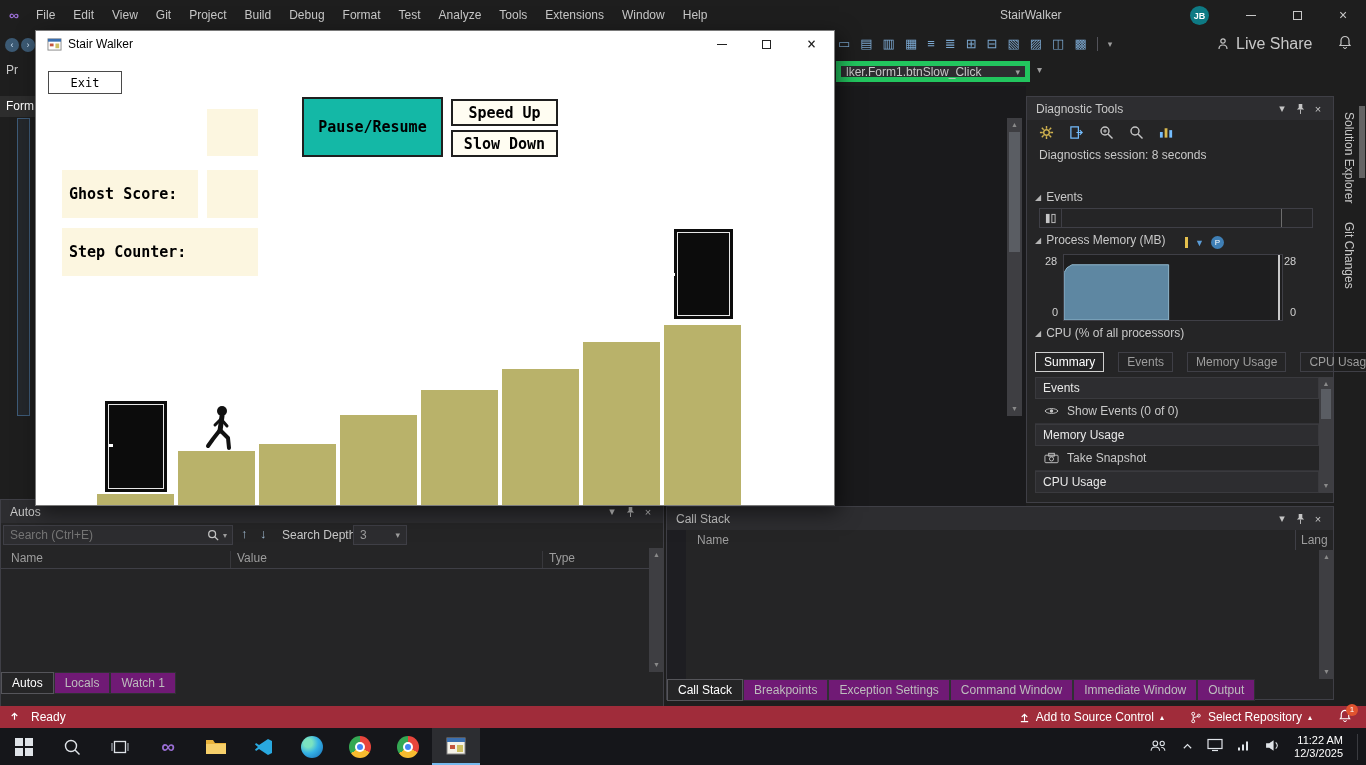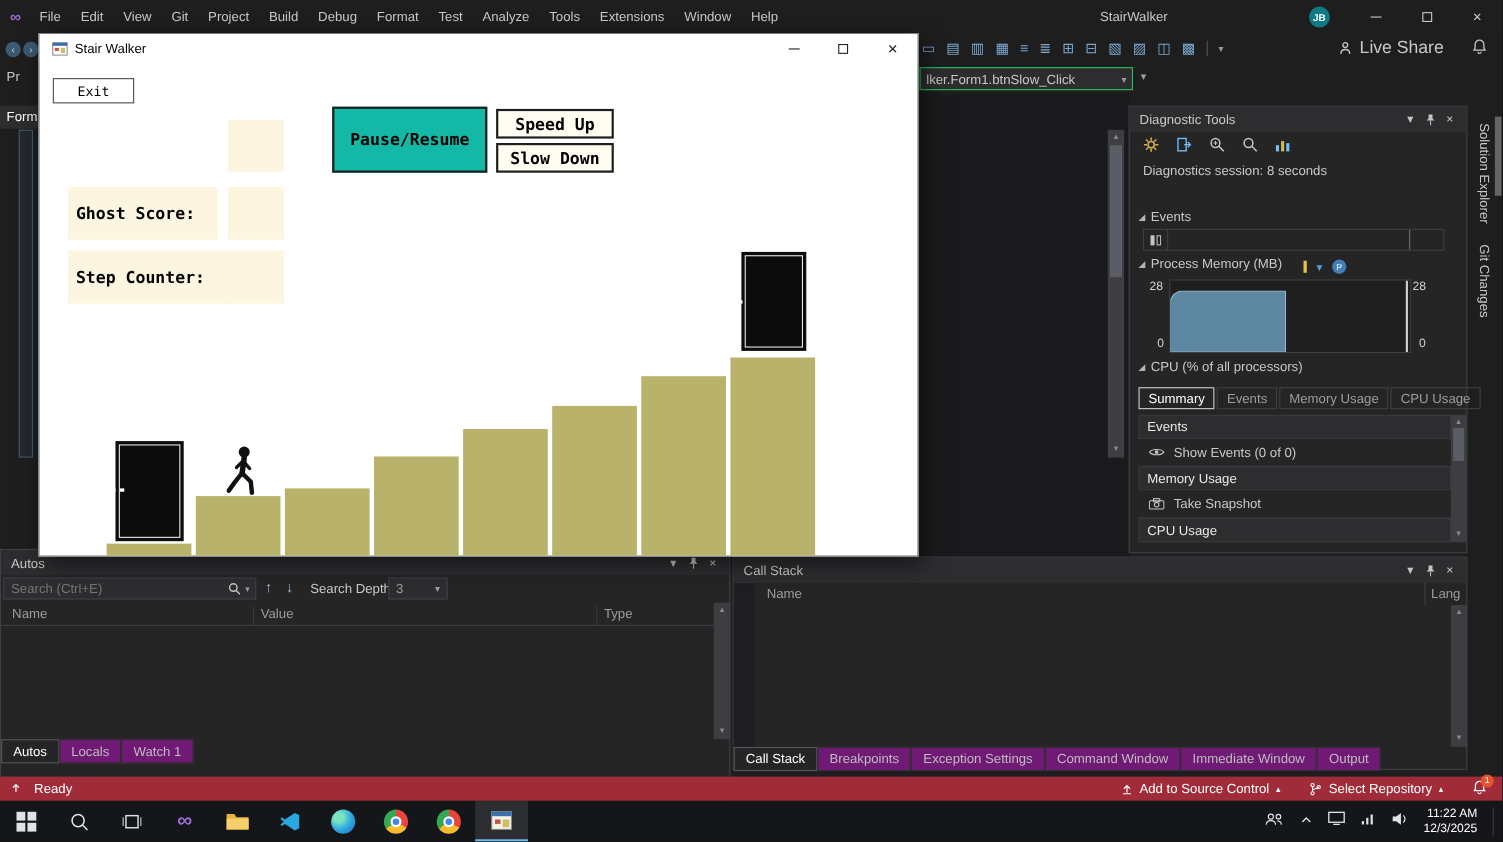--- a/index.html
+++ b/index.html
@@ -21,21 +21,21 @@
   .min-line{display:block;width:10px;height:1px;background:#c8c8c8}
   .restore-box{display:block;width:9px;height:9px;border:1px solid #c8c8c8}
 
   
   #toolbar-cluster{position:absolute;left:838px;top:30px;height:27px;display:flex;align-items:center;gap:10px;z-index:3}
   .tb-icon{color:#7ba7cf;font-size:13px}
   .tb-sep{width:1px;height:14px;background:#53535a}
   .tb-caret{color:#9d9d9d;font-size:9px}
   #live-share{position:absolute;left:1216px;top:30px;height:27px;display:flex;align-items:center;gap:6px;color:#c8c8c8;font-size:16px;z-index:3}
   #top-bell{position:absolute;left:1338px;top:35px;z-index:3}
-  #nav-combo{position:absolute;left:836px;top:61px;width:194px;height:21px;background:#2d2d30;border:1px solid #22c55e;display:flex;align-items:center;font-size:12px;color:#c8c8c8;padding:0 5px;z-index:3}
+  #nav-combo{position:absolute;left:836px;top:61px;width:194px;height:21px;background:#2d2d30;border:5px solid #22c55e;display:flex;align-items:center;font-size:12px;color:#c8c8c8;padding:0 5px;z-index:3}
   #nav-combo .lbl{flex:1;overflow:hidden;white-space:nowrap}
   #nav-extra{position:absolute;left:1037px;top:64px;color:#9d9d9d;font-size:10px;z-index:3}
   .nav-circle{position:absolute;top:38px;width:14px;height:14px;border-radius:50%;background:#3c5a74;color:#cfe3f5;font-size:9px;display:flex;align-items:center;justify-content:center;z-index:3}
 
   
   #cut-pr{position:absolute;left:6px;top:63px;font-size:12px;color:#c8c8c8;z-index:3}
   #form-tab{position:absolute;left:0;top:96px;width:42px;height:21px;background:#2d2d2d;color:#fff;font-size:12px;line-height:21px;padding-left:6px;overflow:hidden;z-index:3}
   #designer-sliver{position:absolute;left:17px;top:118px;width:13px;height:298px;background:#24272b;border:1px solid #3d5a77;z-index:3}
 
   
@@ -68,21 +68,21 @@
   #dt-lane{position:absolute;left:12px;top:111px;width:274px;height:20px;border:1px solid #3f3f46;display:flex}
   #dt-lane .lane-cell{width:22px;border-right:1px solid #3f3f46;display:flex;align-items:center;justify-content:center}
   #dt-lane .lane-mark{position:absolute;left:241px;top:0;bottom:0;width:1px;background:#6d6d6d}
   #mem-legend{position:absolute;left:158px;top:139px;display:flex;align-items:center;gap:7px}
   .leg-bar{width:3px;height:11px;background:#e5c04d}
   .leg-tri{color:#5b9bd5;font-size:9px}
   .leg-circ{width:13px;height:13px;border-radius:50%;background:#3f7fb5;color:#fff;font-size:8px;display:flex;align-items:center;justify-content:center}
   .axis-lab{position:absolute;font-size:11px;color:#d0d0d0}
   #dt-chart{position:absolute;left:36px;top:157px;width:220px;height:67px;border:1px solid #3f3f46;background:#1e1e1f}
   #dt-tabs{position:absolute;left:8px;top:255px;display:flex}
-  .dt-tab{font-size:12px;padding:2px 8px;border:1px solid #3f3f46;color:#9d9d9d;margin-right:2px;white-space:nowrap}
+  .dt-tab{font-size:12px;padding:2px 8px;border:1px solid #3f3f46;color:#9d9d9d;margin-right:14px;white-space:nowrap}
   .dt-tab.active{border-color:#cfcfcf;color:#fff}
   #dt-rows{position:absolute;left:8px;top:280px;width:284px}
   .dt-sec{height:22px;background:#2d2d30;border:1px solid #3a3a3e;display:flex;align-items:center;padding-left:7px;font-size:12px;color:#e8e8e8}
   .dt-item{height:25px;display:flex;align-items:center;gap:8px;padding-left:9px;font-size:12px;color:#c8c8c8;border-bottom:1px solid #333337;background:#252526}
   #dt-scroll{left:292px;top:280px;width:14px;height:116px}
 
   
   #autos{left:0;top:499px;width:664px;height:244px}
   #autos-search{position:absolute;left:2px;top:25px;width:230px;height:20px;background:#2d2d30;border:1px solid #3f3f46;display:flex;align-items:center}
   #autos-search input{flex:1;background:transparent;border:none;outline:none;color:#8f8f8f;font-size:12px;padding:0 6px;font-family:inherit}

